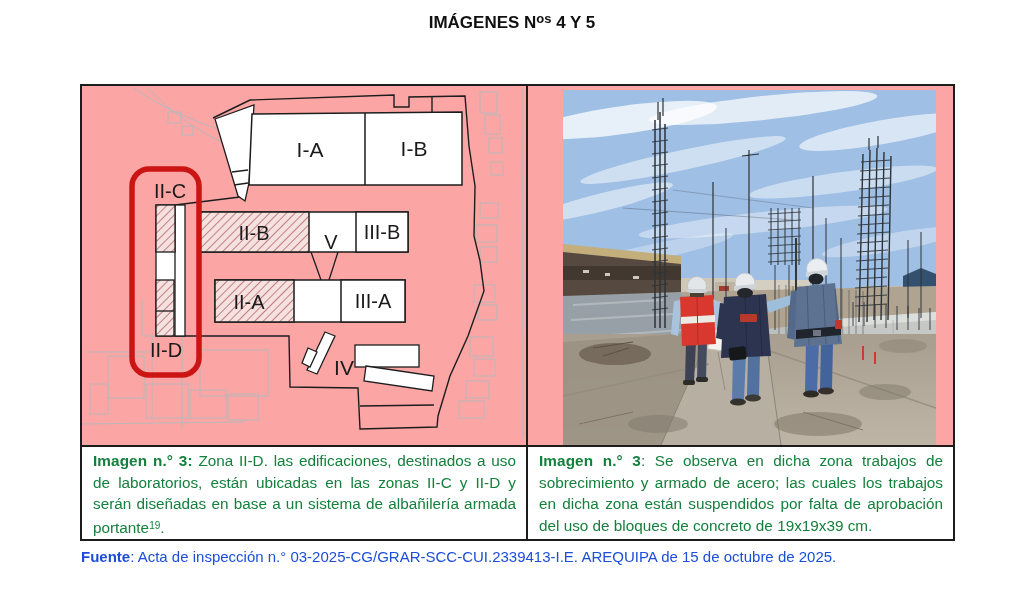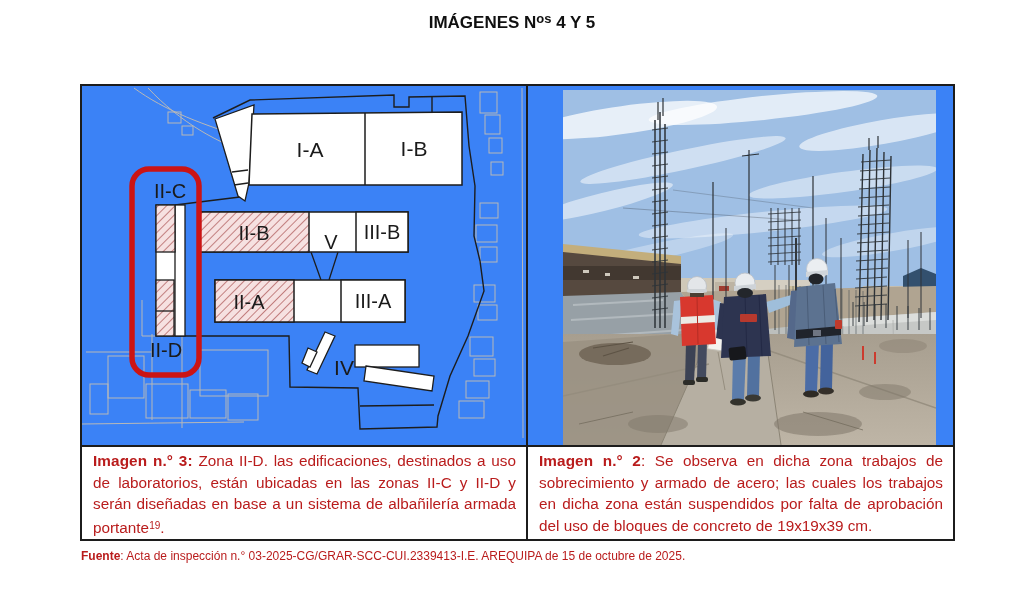--- a/index.html
+++ b/index.html
@@ -6,30 +6,30 @@
   body{width:1024px;height:604px;font-family:"Liberation Sans",sans-serif;color:#151515;}
   .page{position:relative;width:1024px;height:604px;overflow:hidden;background:#fff;}
 
   .title{position:absolute;top:7px;left:0;width:100%;text-align:center;font-weight:bold;
          font-size:17px;line-height:24px;color:#101010;}
   .title .supo{font-size:13px;vertical-align:5px;font-weight:bold;}
 
   .figure{position:absolute;left:80px;top:84px;width:875px;height:457px;box-sizing:border-box;
           border:2px solid #1c1c1c;background:#fff;display:grid;
           grid-template-columns:446px 1fr;grid-template-rows:359px 1fr;}
-  .cell{box-sizing:border-box;background:#3b82f6;overflow:hidden;}
+  .cell{box-sizing:border-box;background:#fca5a5;overflow:hidden;}
   .cell-plan{border-right:2px solid #1c1c1c;}
   .cell-photo{padding:4px 17px 0 35px;}
   .cap{box-sizing:border-box;border-top:2px solid #1c1c1c;padding:3px 10px 0 11px;
-       font-size:15.3px;line-height:21.5px;text-align:justify;color:#b91c1c;}
+       font-size:15.3px;line-height:21.5px;text-align:justify;color:#15803d;}
   .cap-left{border-right:2px solid #1c1c1c;}
   .cap b{letter-spacing:.1px;}
   sup.fn{font-size:10px;vertical-align:4px;}
 
-  .footer{position:absolute;left:81px;top:545px;font-size:12px;line-height:23px;color:#b91c1c;}
+  .footer{position:absolute;left:81px;top:545px;font-size:15px;line-height:23px;color:#1d4ed8;}
   .footer .row{white-space:nowrap;}
 
   svg text{font-family:"Liberation Sans",sans-serif;fill:#1a1a1a;}
 </style>
 </head>
 <body>
 
 <div class="page">
 
   <div class="title">
@@ -285,21 +285,21 @@
           <ellipse cx="253" cy="189" rx="7.5" ry="5.5" fill="#22252a"></ellipse>
         </g>
       </svg>
     </div>
 
     <div class="cap cap-left">
       <b>Imagen n.° 3:</b><span> Zona II-D. las edificaciones, destinados a uso de laboratorios, están ubicadas en las zonas II-C y II-D y serán diseñadas en base a un sistema de albañilería armada portante</span><sup class="fn">19</sup><span>.</span>
     </div>
 
     <div class="cap cap-right">
-      <b>Imagen n.° 2</b><span>: Se observa en dicha zona trabajos de sobrecimiento y armado de acero; las cuales los trabajos en dicha zona están suspendidos por falta de aprobación del uso de bloques de concreto de 19x19x39 cm.</span>
+      <b>Imagen n.° 3</b><span>: Se observa en dicha zona trabajos de sobrecimiento y armado de acero; las cuales los trabajos en dicha zona están suspendidos por falta de aprobación del uso de bloques de concreto de 19x19x39 cm.</span>
     </div>
   </div>
 
   <div class="footer">
     <div class="row"><b>Fuente</b><span>: Acta de inspección n.° 03-2025-CG/GRAR-SCC-CUI.2339413-I.E. AREQUIPA de 15 de octubre de 2025.</span></div>
   </div>
 
 </div>
 
 </body></html>

